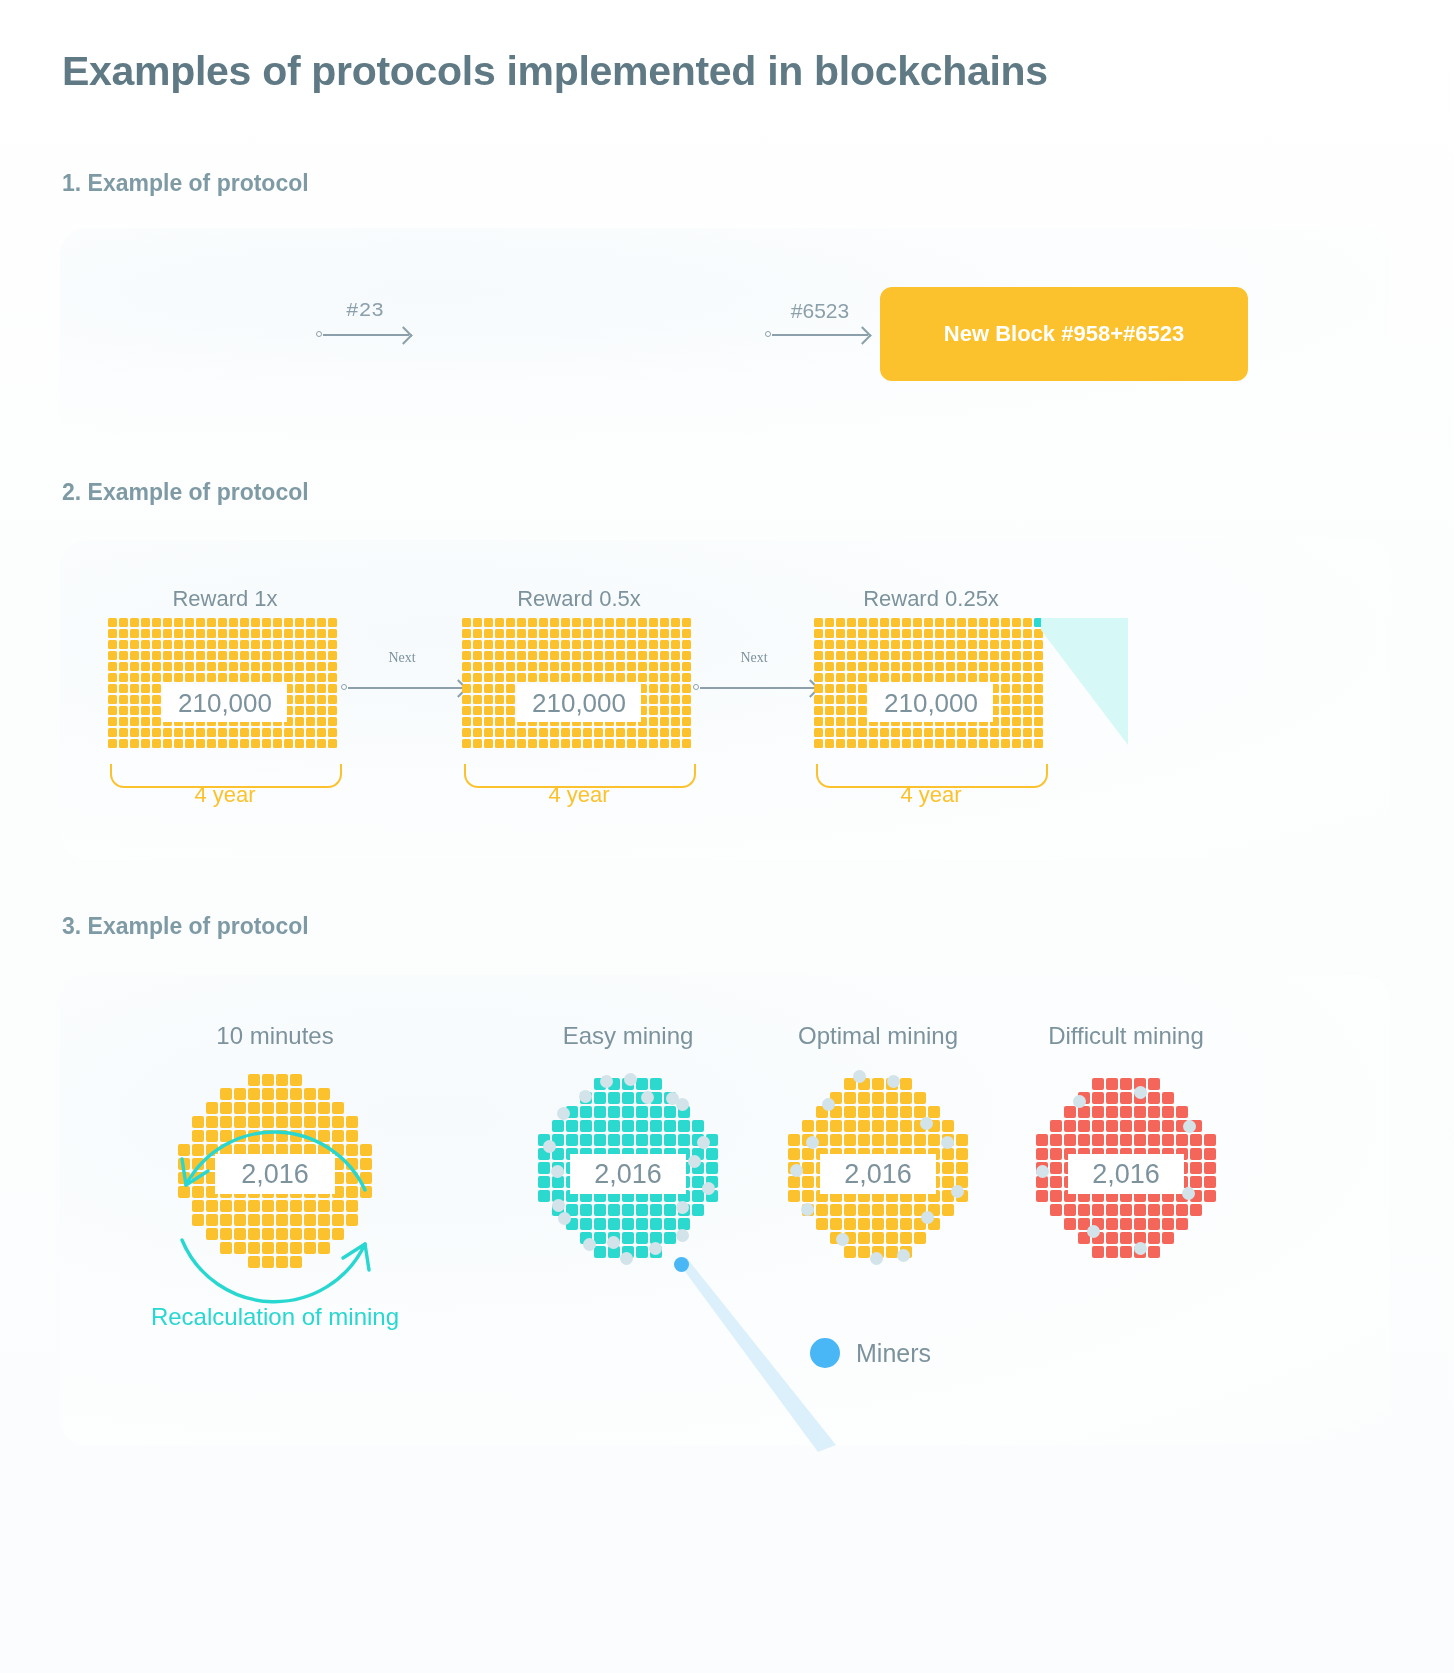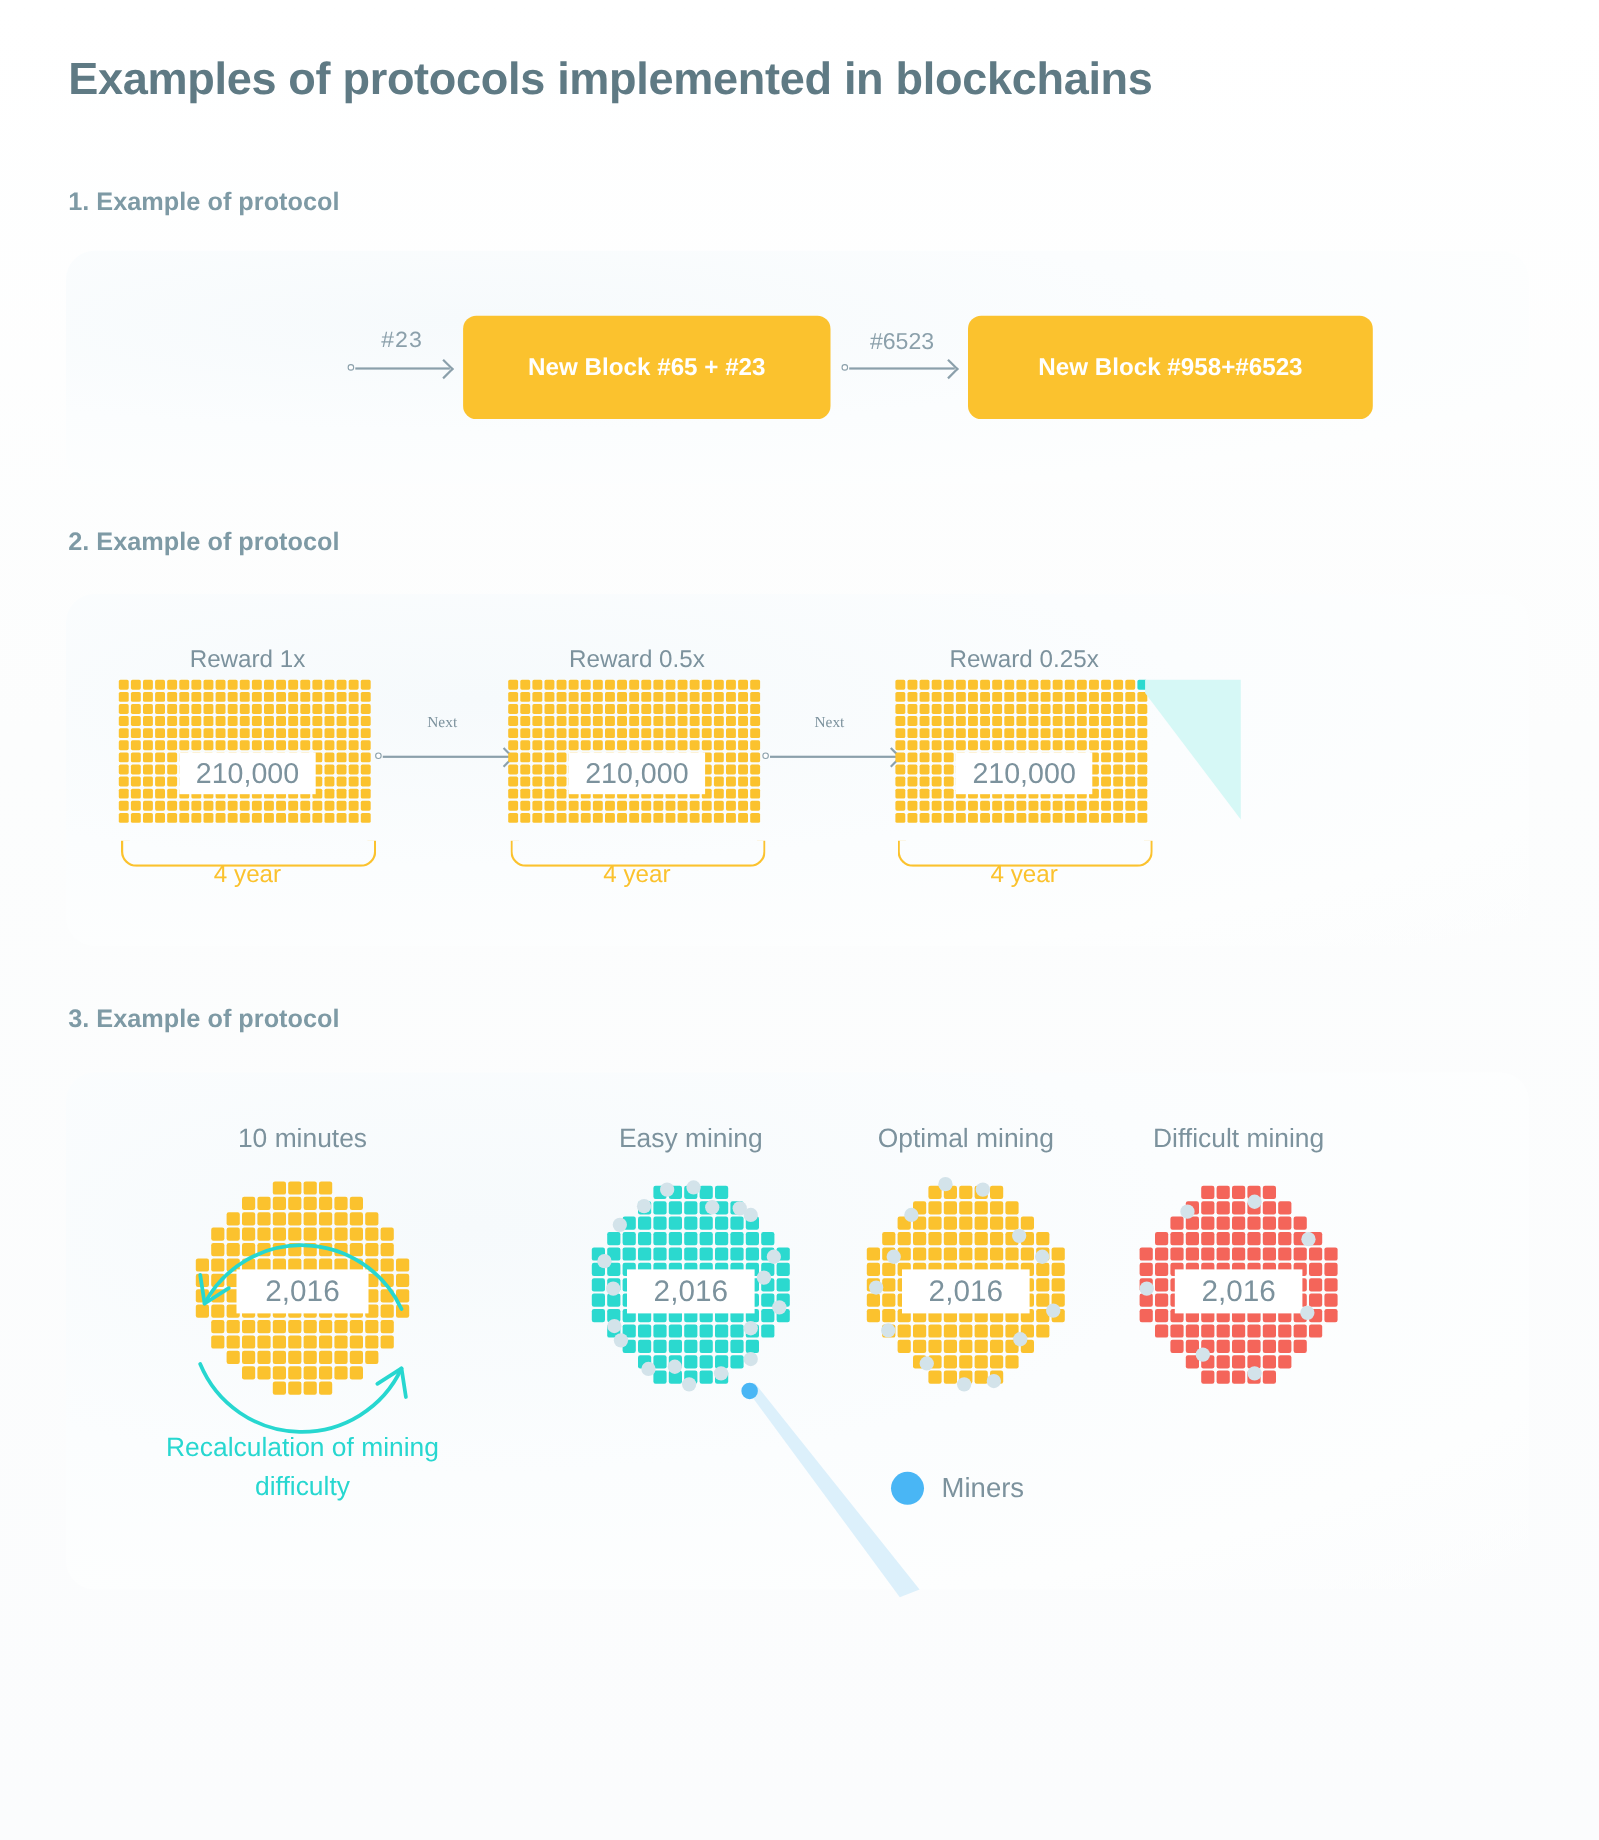--- a/index.html
+++ b/index.html
@@ -225,23 +225,20 @@
 <div class="page">
 
   <div class="main-title">Examples of protocols implemented in blockchains</div>
 
   <div class="section-title" id="sec1-title">1. Example of protocol</div>
   <div class="panel" id="panel1"></div>
 
   <div class="chain-label" style="left:313px; top:299px; width:104px;font-family:Liberation Mono, monospace;">#23</div>
   <div class="chain-arrow" style="left:323px; top:334px; width:86px;"></div>
 
-  <div class="block-box" style="left:421px; top:287px; width:334px; height:94px;">
-    <span>New Block #65 + #23</span>
-  </div>
   <div class="chain-label" style="left:758px; top:299px; width:124px;">#6523</div>
   <div class="chain-arrow" style="left:772px; top:334px; width:96px;"></div>
 
   <div class="block-box" style="left:880px; top:287px; width:368px; height:94px;">
     <span>New Block #958+#6523</span>
   </div>
 
   <div class="section-title" id="sec2-title">2. Example of protocol</div>
   <div class="panel" id="panel2"></div>
 
@@ -1198,21 +1195,20 @@
 
   <svg class="overlay" width="1454" height="1673" viewBox="0 0 1454 1673">
     <path d="M 186 1185 A 100 100 0 0 1 365 1190" fill="none" stroke="#27d7d0" stroke-width="3.4" stroke-linecap="round"></path>
     <path d="M 186 1185 l -4 -26 M 186 1185 l 22 -14" fill="none" stroke="#27d7d0" stroke-width="3.4" stroke-linecap="round"></path>
     <path d="M 365 1244 A 100 100 0 0 1 182 1240" fill="none" stroke="#27d7d0" stroke-width="3.4" stroke-linecap="round"></path>
     <path d="M 365 1244 l 4 26 M 365 1244 l -22 14" fill="none" stroke="#27d7d0" stroke-width="3.4" stroke-linecap="round"></path>
   </svg>
 
   <div class="recalc-caption" style="left:105px; top:1300px; width:340px;">
     <div>Recalculation of mining</div>
-    <div>difficulty</div>
   </div>
 
   <div class="circle-group" style="left:520px; top:1022px; width:216px; height:250px;">
     <div class="circle-label">Easy mining</div>
     <div class="blob" style="left:18px; top:56px; width:180px; height:180px;">
         <i style="left: 56px; top: 0px; width: 12px; height: 12px; background: rgb(43, 217, 207);"></i>
         <i style="left: 70px; top: 0px; width: 12px; height: 12px; background: rgb(43, 217, 207);"></i>
         <i style="left: 84px; top: 0px; width: 12px; height: 12px; background: rgb(43, 217, 207);"></i>
         <i style="left: 98px; top: 0px; width: 12px; height: 12px; background: rgb(43, 217, 207);"></i>
         <i style="left: 112px; top: 0px; width: 12px; height: 12px; background: rgb(43, 217, 207);"></i>

